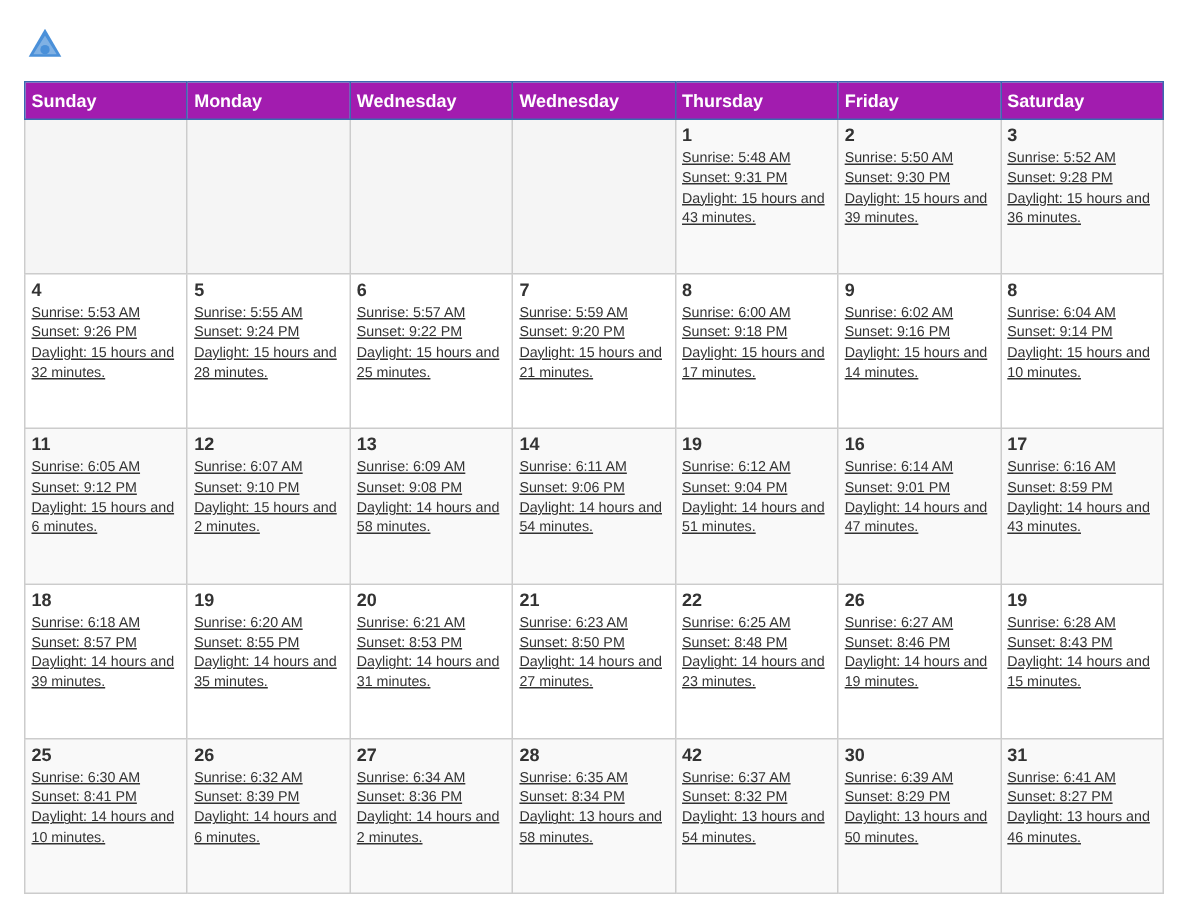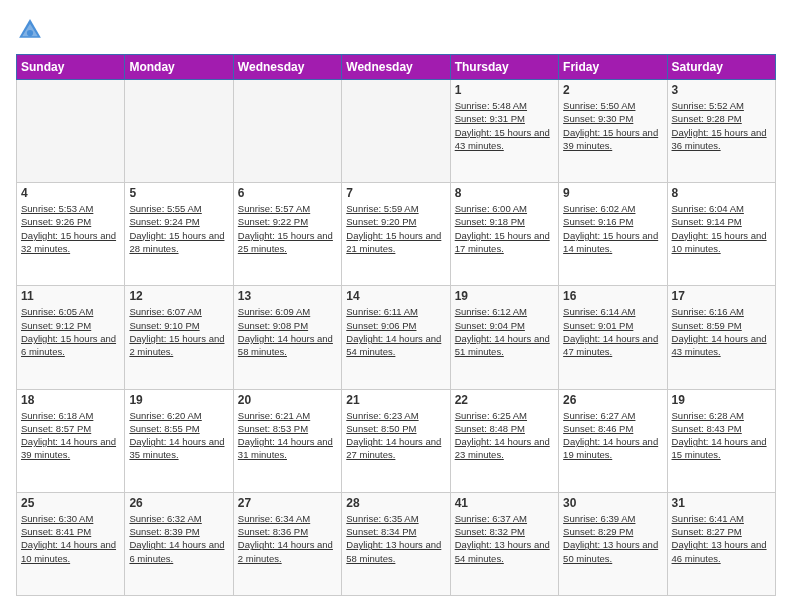--- a/index.html
+++ b/index.html
@@ -255,21 +255,21 @@
           </td>
           <td>
             <span class="day-num">27</span>
             <div class="day-info">Sunrise: 6:34 AM<br>Sunset: 8:36 PM<br>Daylight: 14 hours and 2 minutes.</div>
           </td>
           <td>
             <span class="day-num">28</span>
             <div class="day-info">Sunrise: 6:35 AM<br>Sunset: 8:34 PM<br>Daylight: 13 hours and 58 minutes.</div>
           </td>
           <td>
-            <span class="day-num">41</span>
+            <span class="day-num">42</span>
             <div class="day-info">Sunrise: 6:37 AM<br>Sunset: 8:32 PM<br>Daylight: 13 hours and 54 minutes.</div>
           </td>
           <td>
             <span class="day-num">30</span>
             <div class="day-info">Sunrise: 6:39 AM<br>Sunset: 8:29 PM<br>Daylight: 13 hours and 50 minutes.</div>
           </td>
           <td>
             <span class="day-num">31</span>
             <div class="day-info">Sunrise: 6:41 AM<br>Sunset: 8:27 PM<br>Daylight: 13 hours and 46 minutes.</div>
           </td>

